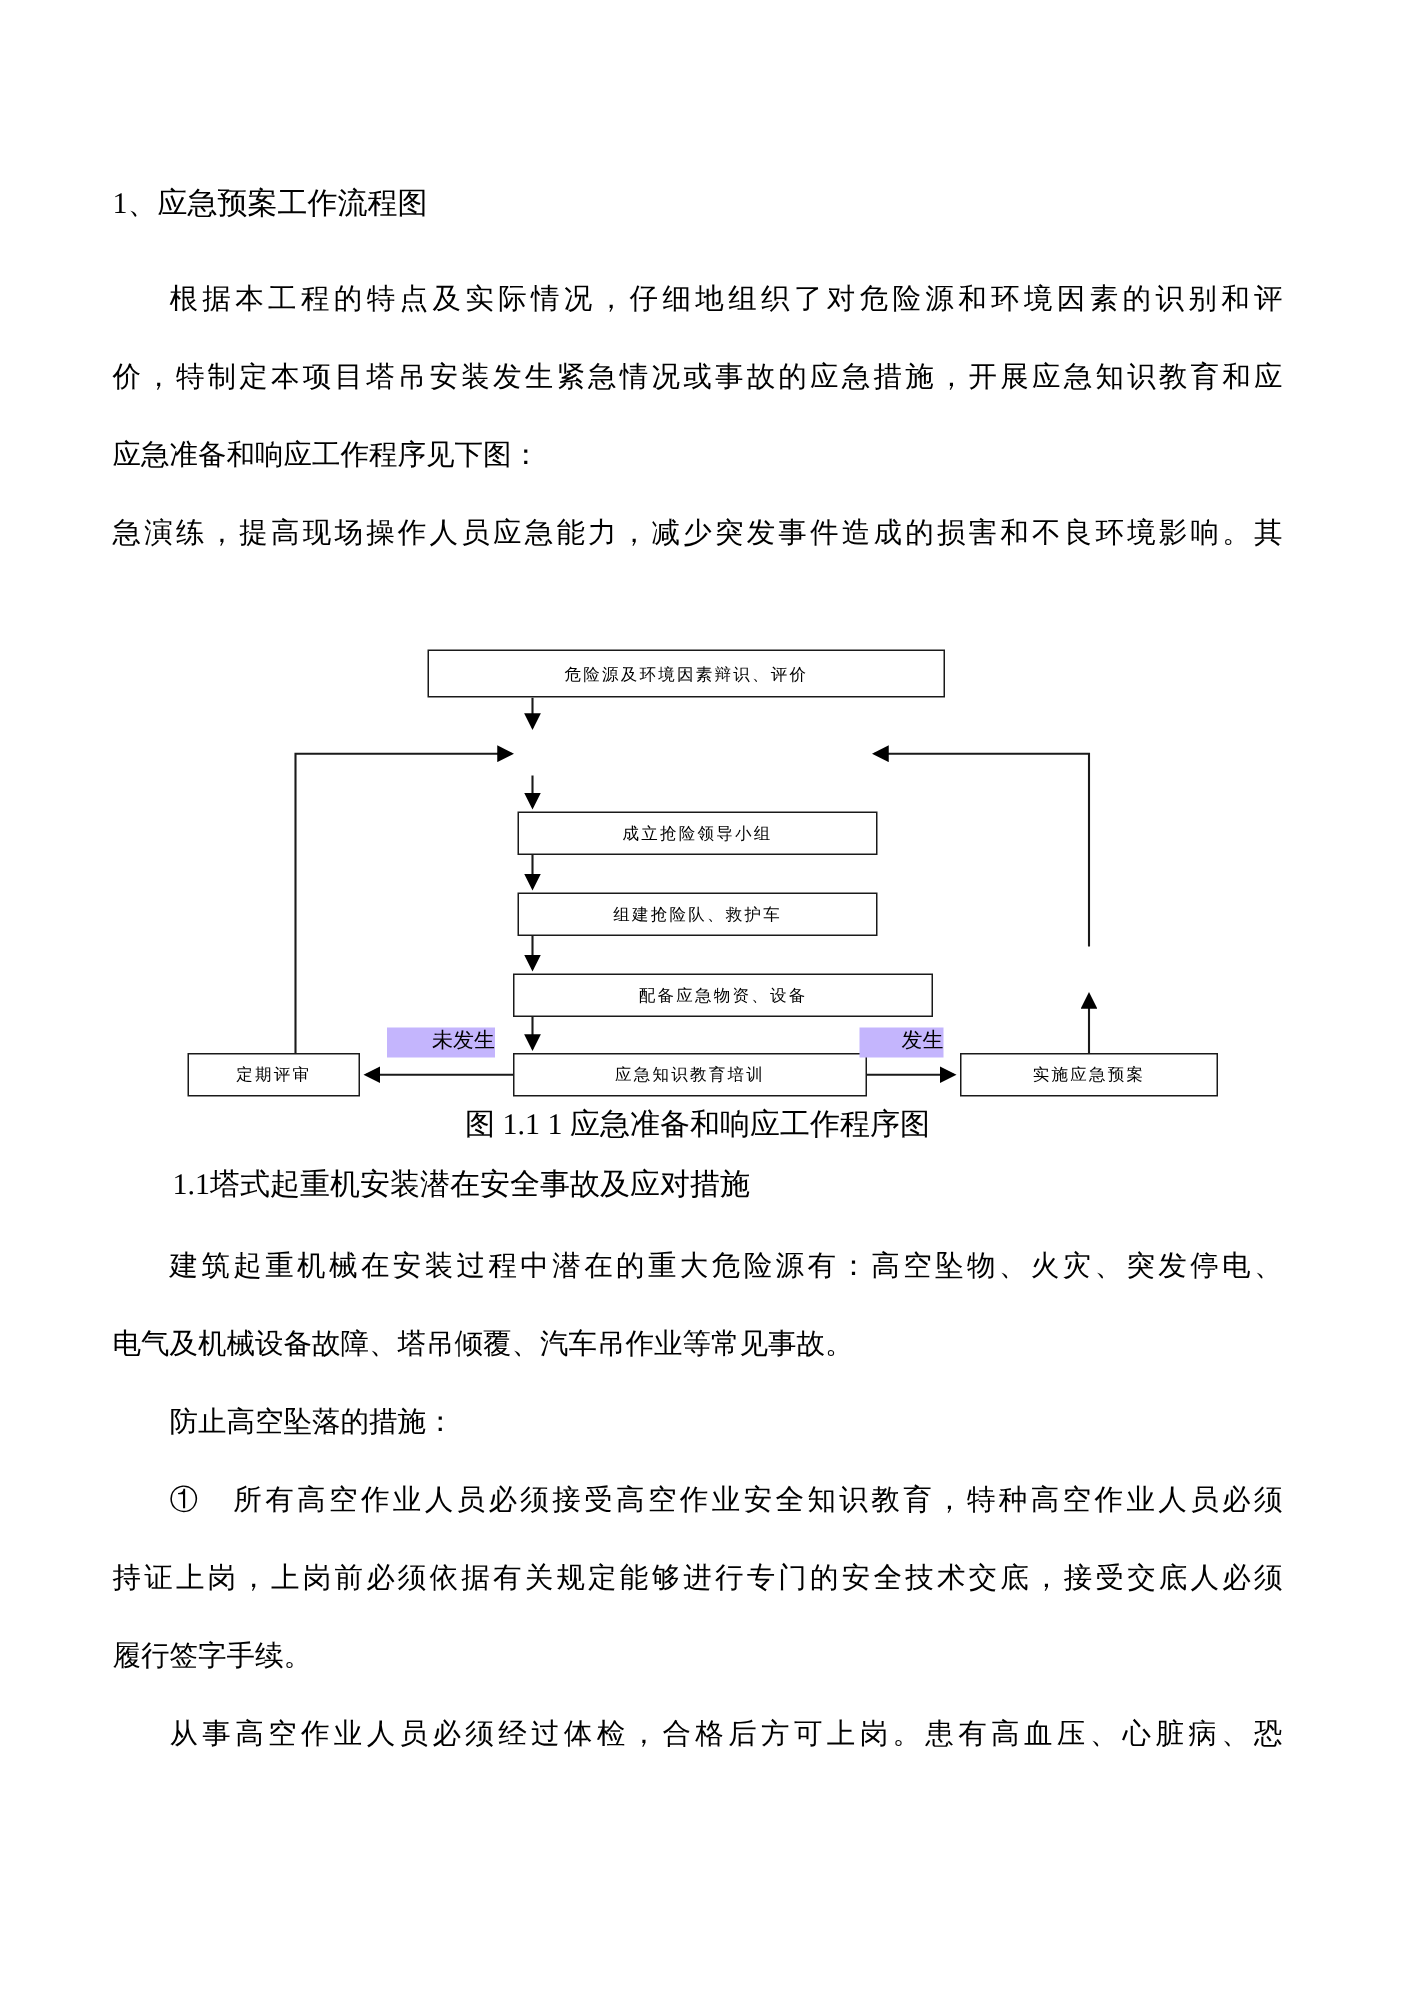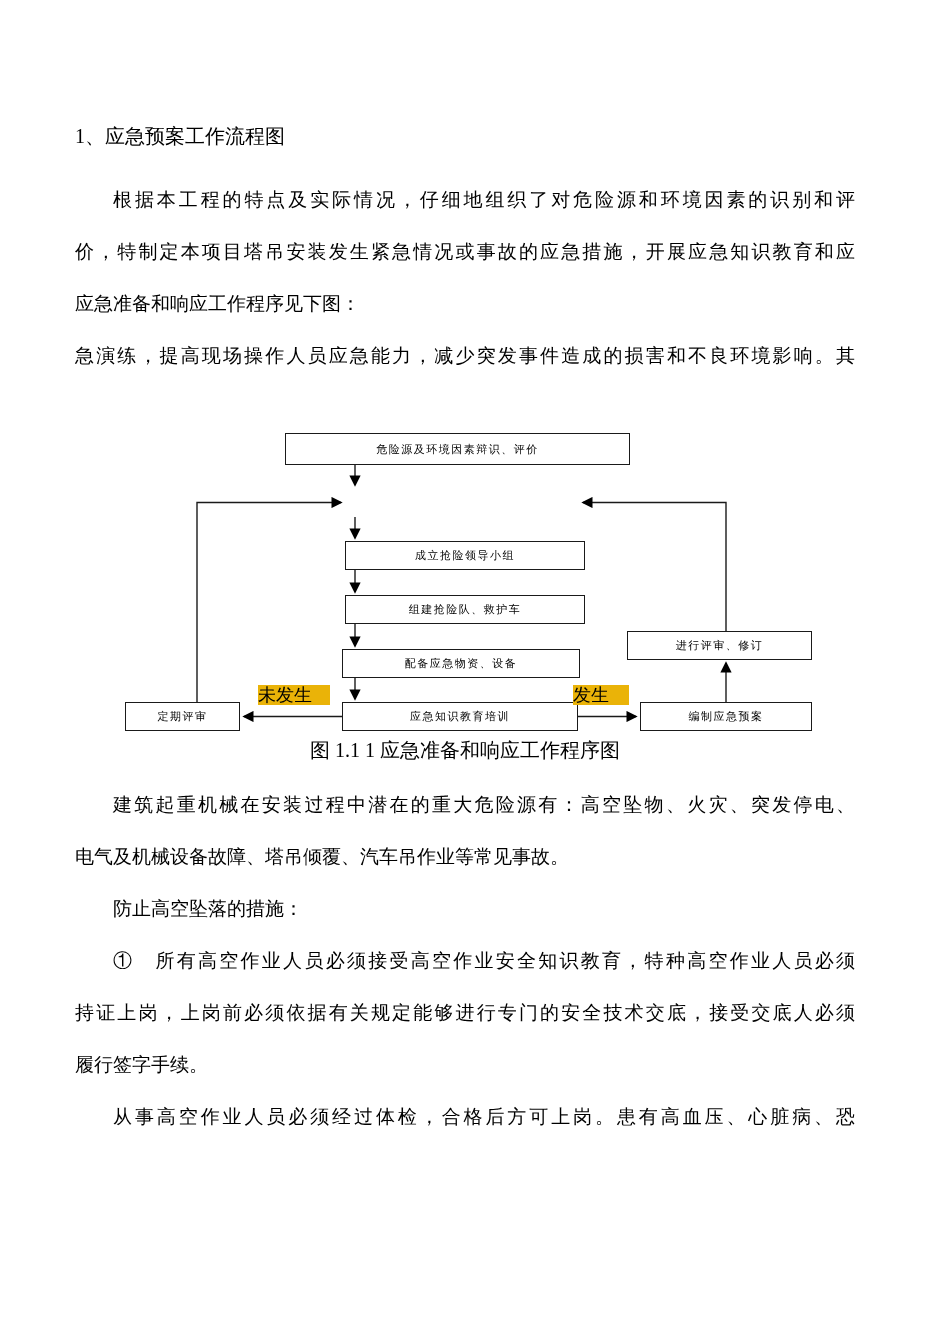--- a/index.html
+++ b/index.html
@@ -17,21 +17,21 @@
   .flowchart{
     position:relative;width:780px;height:305px;margin-top:48px;
   }
   .fc-svg{position:absolute;left:0;top:0;}
   .fbox{
     position:absolute;box-sizing:border-box;border:1.5px solid #1a1a1a;
     background:#fff;display:flex;align-items:center;justify-content:center;
     font-size:11px;letter-spacing:1.5px;white-space:nowrap;
   }
   .flabel{
-    position:absolute;font-size:18px;text-align:left;background:#eab308;
+    position:absolute;font-size:14px;text-align:right;background:#c4b5fd;
     line-height:20px;
   }
   .caption{font-size:20px;height:30px;line-height:30px;text-align:center;}
   .heading2{font-size:20px;height:30px;line-height:30px;margin-top:10px;text-indent:2em;}
 </style>
 </head>
 <body>
 
 <div class="page">
 
@@ -61,32 +61,32 @@
         <line x1="503" y1="286.5" x2="561" y2="286.5" marker-end="url(#arr)"></line>
         <line x1="651" y1="272" x2="651" y2="233" marker-end="url(#arr)"></line>
         <polyline points="651,201 651,72.5 508,72.5" marker-end="url(#arr)"></polyline>
         <polyline points="122,272 122,72.5 266,72.5" marker-end="url(#arr)"></polyline>
       </g>
     </svg>
 
     <div class="fbox" style="left:210px;top:3px;width:345px;height:32px;">危险源及环境因素辩识、评价</div>
     <div class="fbox" style="left:270px;top:111px;width:240px;height:29px;">成立抢险领导小组</div>
     <div class="fbox" style="left:270px;top:165px;width:240px;height:29px;">组建抢险队、救护车</div>
-    <div class="fbox" style="left:267px;top:219px;width:238px;height:29px;">配备应急物资、设备</div>
+    <div class="fbox" style="left:267px;top:219px;width:280px;height:29px;">配备应急物资、设备</div>
     <div class="fbox" style="left:267px;top:272px;width:236px;height:29px;">应急知识教育培训</div>
     <div class="fbox" style="left:50px;top:272px;width:115px;height:29px;">定期评审</div>
-    <div class="fbox" style="left:552px;top:201px;width:185px;height:29px;">进行评审、修订</div>
-    <div class="fbox" style="left:565px;top:272px;width:172px;height:29px;">编制应急预案</div>
+    <div class="fbox" style="left:565px;top:272px;width:172px;height:29px;">实施应急预案</div>
 
     <div class="flabel" style="left:183px;top:255px;width:72px;">未发生</div>
     <div class="flabel" style="left:498px;top:255px;width:56px;">发生</div>
   </div>
 
   <div class="caption">图 1.1 1 应急准备和响应工作程序图</div>
 
+  <div class="heading2">1.1塔式起重机安装潜在安全事故及应对措施</div>
 
   <div class="para" style="margin-top:14px;">
     <div class="line jfull ind2">建筑起重机械在安装过程中潜在的重大危险源有：高空坠物、火灾、突发停电、</div>
     <div class="line">电气及机械设备故障、塔吊倾覆、汽车吊作业等常见事故。</div>
   </div>
 
 
   <div class="line ind2">防止高空坠落的措施：</div>
 
   <div class="para">

